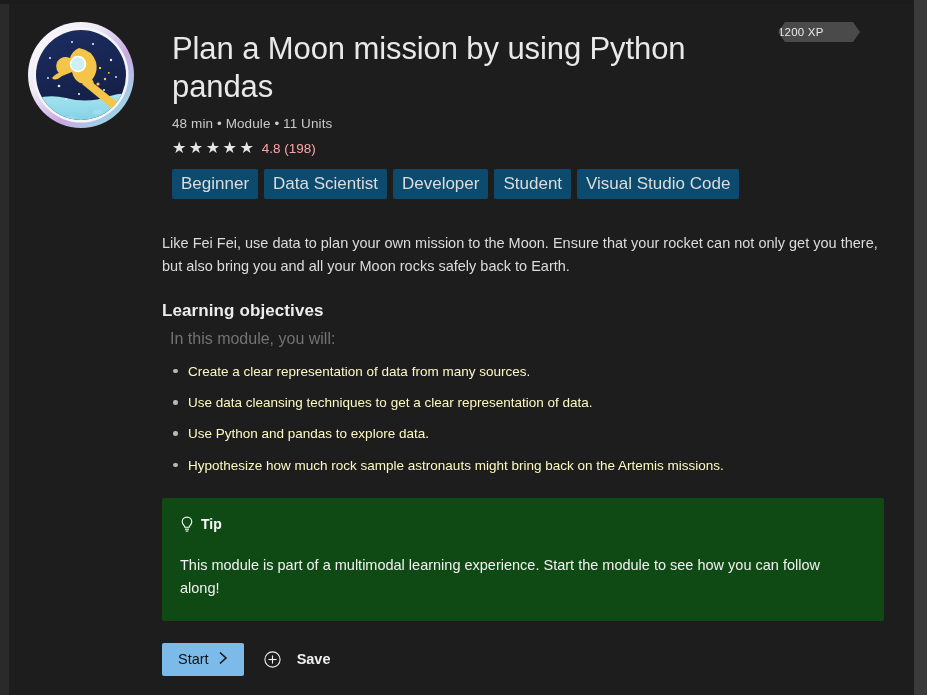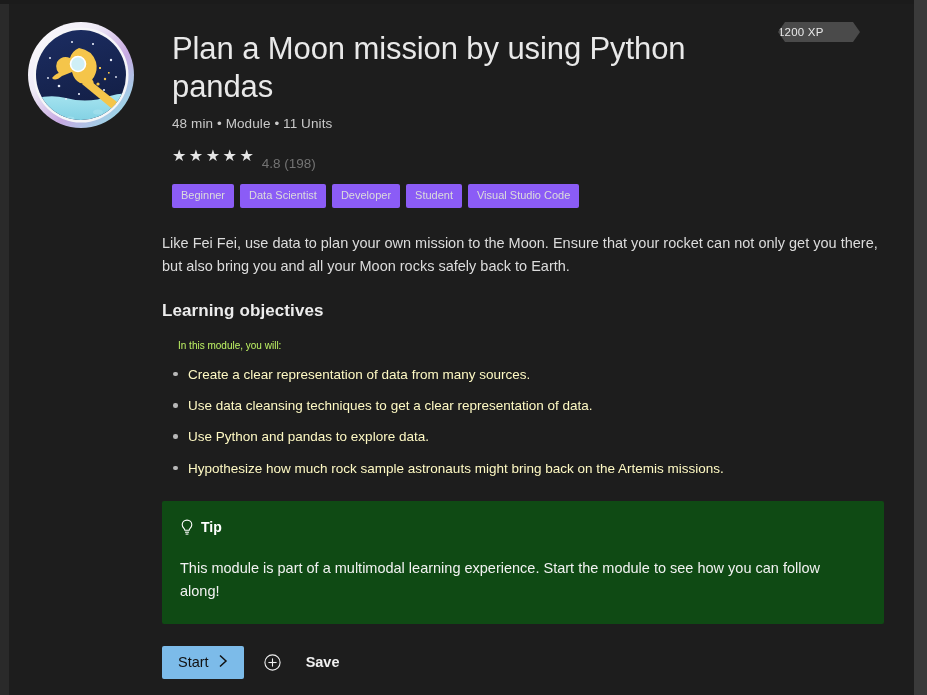--- a/index.html
+++ b/index.html
@@ -124,33 +124,32 @@
   .stars {
     display: flex;
     gap: 2.5px;
     color: #e6e6e6;
     font-size: 16px;
     line-height: 1;
   }
   .star { display: inline-block; }
   .rating-value {
     font-size: 13.5px;
-    color: #737373;
-    margin-top: 16px;
+    color: #fca5a5;
   }
 
   .tags {
     display: flex;
     gap: 6px;
     flex-wrap: wrap;
   }
   .tag {
-    background: #8b5cf6;
+    background: #0c4a6e;
     color: #dcdcdc;
-    font-size: 11px;
+    font-size: 17px;
     line-height: 1;
     padding: 6px 9px 7px 9px;
     border-radius: 2px;
     white-space: nowrap;
   }
 
   
   .body {
     position: absolute;
     left: 153px;
@@ -162,28 +161,28 @@
     font-size: 14.5px;
     line-height: 1.62;
     color: #dcdcdc;
     margin: 0 0 22px 0;
   }
 
   .section-heading {
     font-size: 17px;
     font-weight: 700;
     color: #ececec;
-    margin: 0 0 19px 0;
+    margin: 0 0 9px 0;
     letter-spacing: .1px;
   }
 
   .intro-line {
-    font-size: 10px;
-    color: #bef264;
-    margin: 0 0 14px 16px;
+    font-size: 16px;
+    color: #737373;
+    margin: 0 0 14px 8px;
   }
 
   .objectives {
     list-style: none;
     margin: 0 0 22px 0;
     padding: 0 0 0 26px;
   }
   .objectives li {
     position: relative;
     font-size: 13.5px;
@@ -249,21 +248,21 @@
     font-weight: 400;
     padding: 8px 16px 9px 16px;
     cursor: pointer;
     height: 33px;
   }
   .chevron { display: block; }
 
   .save-button {
     display: inline-flex;
     align-items: center;
-    gap: 25px;
+    gap: 16px;
     background: transparent;
     border: none;
     color: #f0f0f0;
     font-family: "Liberation Sans", sans-serif;
     font-size: 14.5px;
     font-weight: 700;
     cursor: pointer;
     padding: 4px 2px;
   }
   .plus-icon { display: block; }

